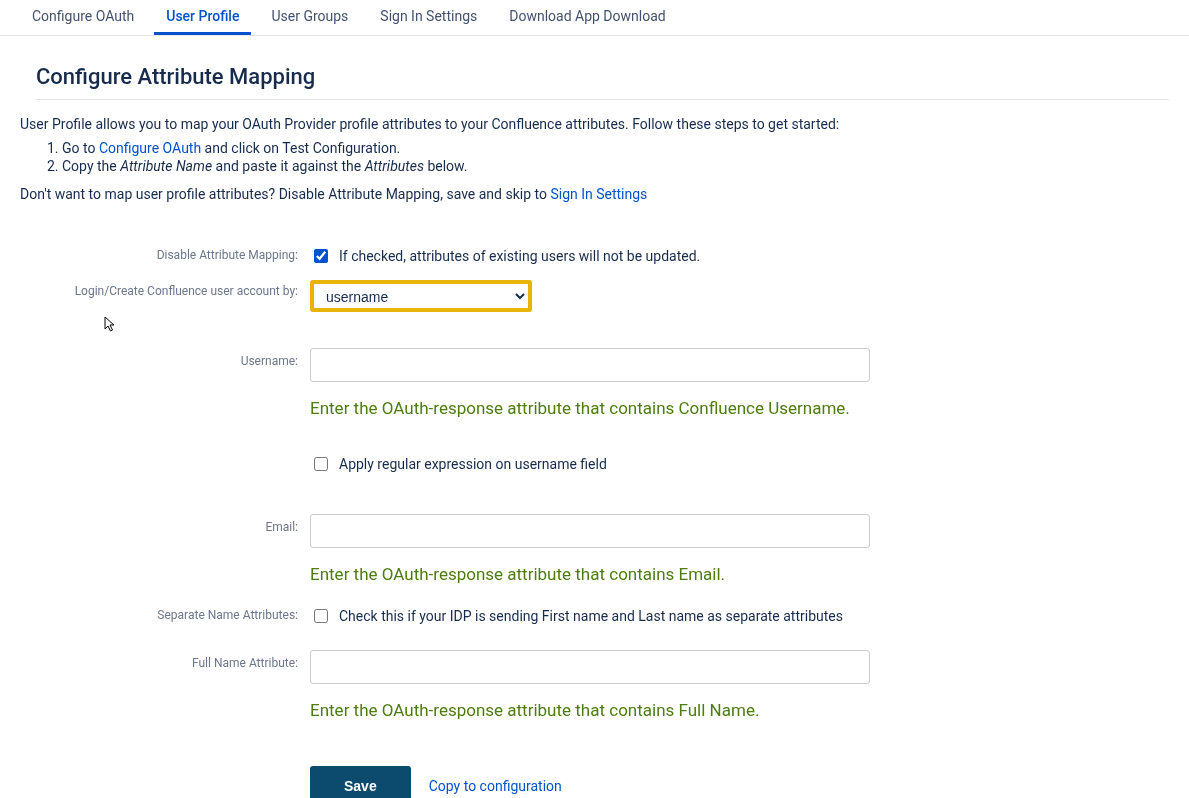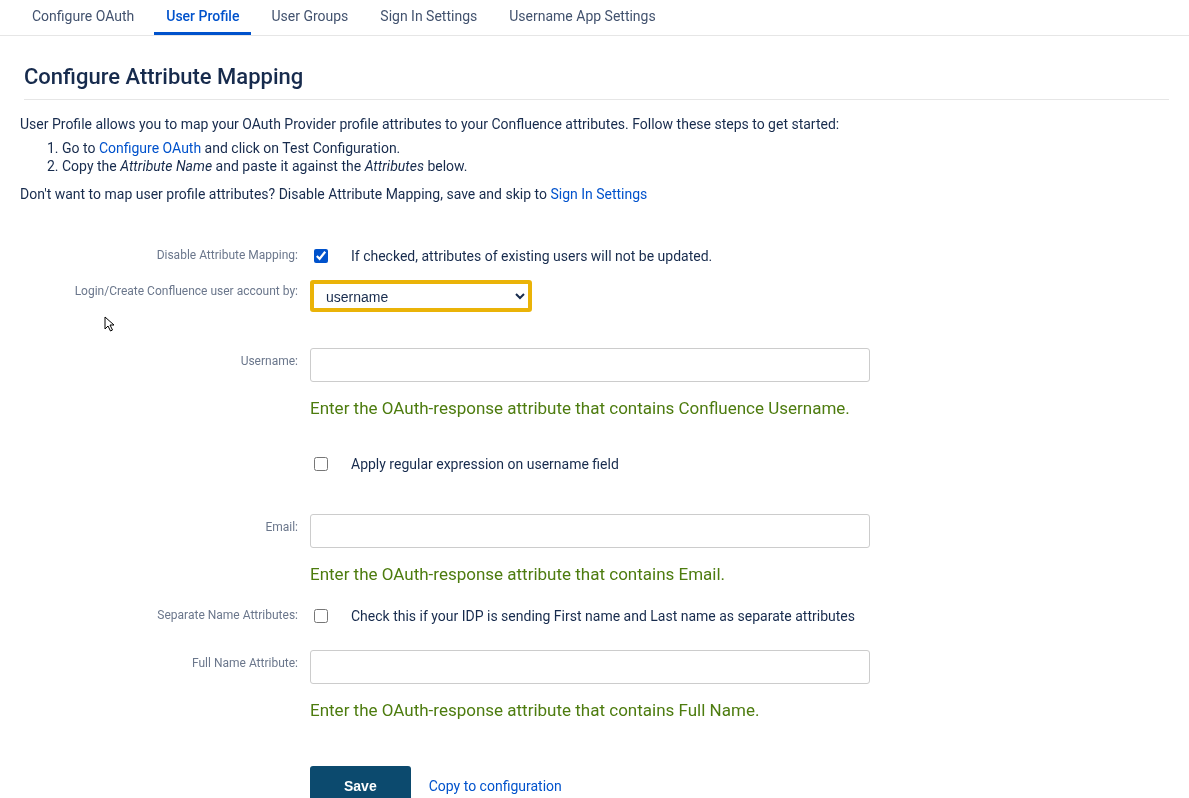--- a/index.html
+++ b/index.html
@@ -31,21 +31,21 @@
     border-bottom-color: #0052cc;
     font-weight: 500;
   }
   .content {
     padding: 28px 20px 20px 20px;
   }
   h2.page-title {
     font-size: 22px;
     font-weight: 500;
     color: #172b4d;
-    margin: 0 0 6px 4px;
+    margin: 0 0 6px 16px;
     padding-bottom: 10px;
     border-bottom: 1px solid #e6e6e6;
     max-width: 1150px;
   }
   .intro {
     margin: 16px 0 8px 0;
     color: #172b4d;
   }
   ol {
     margin: 6px 0 12px 0;
@@ -74,21 +74,21 @@
     padding-top: 6px;
     flex-shrink: 0;
   }
   .form-field {
     flex: 1;
     max-width: 560px;
   }
   .cb-row {
     display: flex;
     align-items: center;
-    gap: 20px;
+    gap: 8px;
     color: #172b4d;
     font-size: 14px;
     margin: 4px 0;
   }
   .cb-row input[type=checkbox] {
     width: 14px;
     height: 14px;
     accent-color: #0052cc;
   }
   select.sel {
@@ -148,21 +148,21 @@
   }
 </style>
 </head>
 <body>
 
 <div class="tabs">
   <div class="tab">Configure OAuth</div>
   <div class="tab active">User Profile</div>
   <div class="tab">User Groups</div>
   <div class="tab">Sign In Settings</div>
-  <div class="tab">Username App Settings</div>
+  <div class="tab">Download App Download</div>
 </div>
 
 <div class="content">
 
   <h2 class="page-title">Configure Attribute Mapping</h2>
 
   <div class="intro">User Profile allows you to map your OAuth Provider profile attributes to your Confluence attributes. Follow these steps to get started:</div>
 
   <ol>
     <li>

